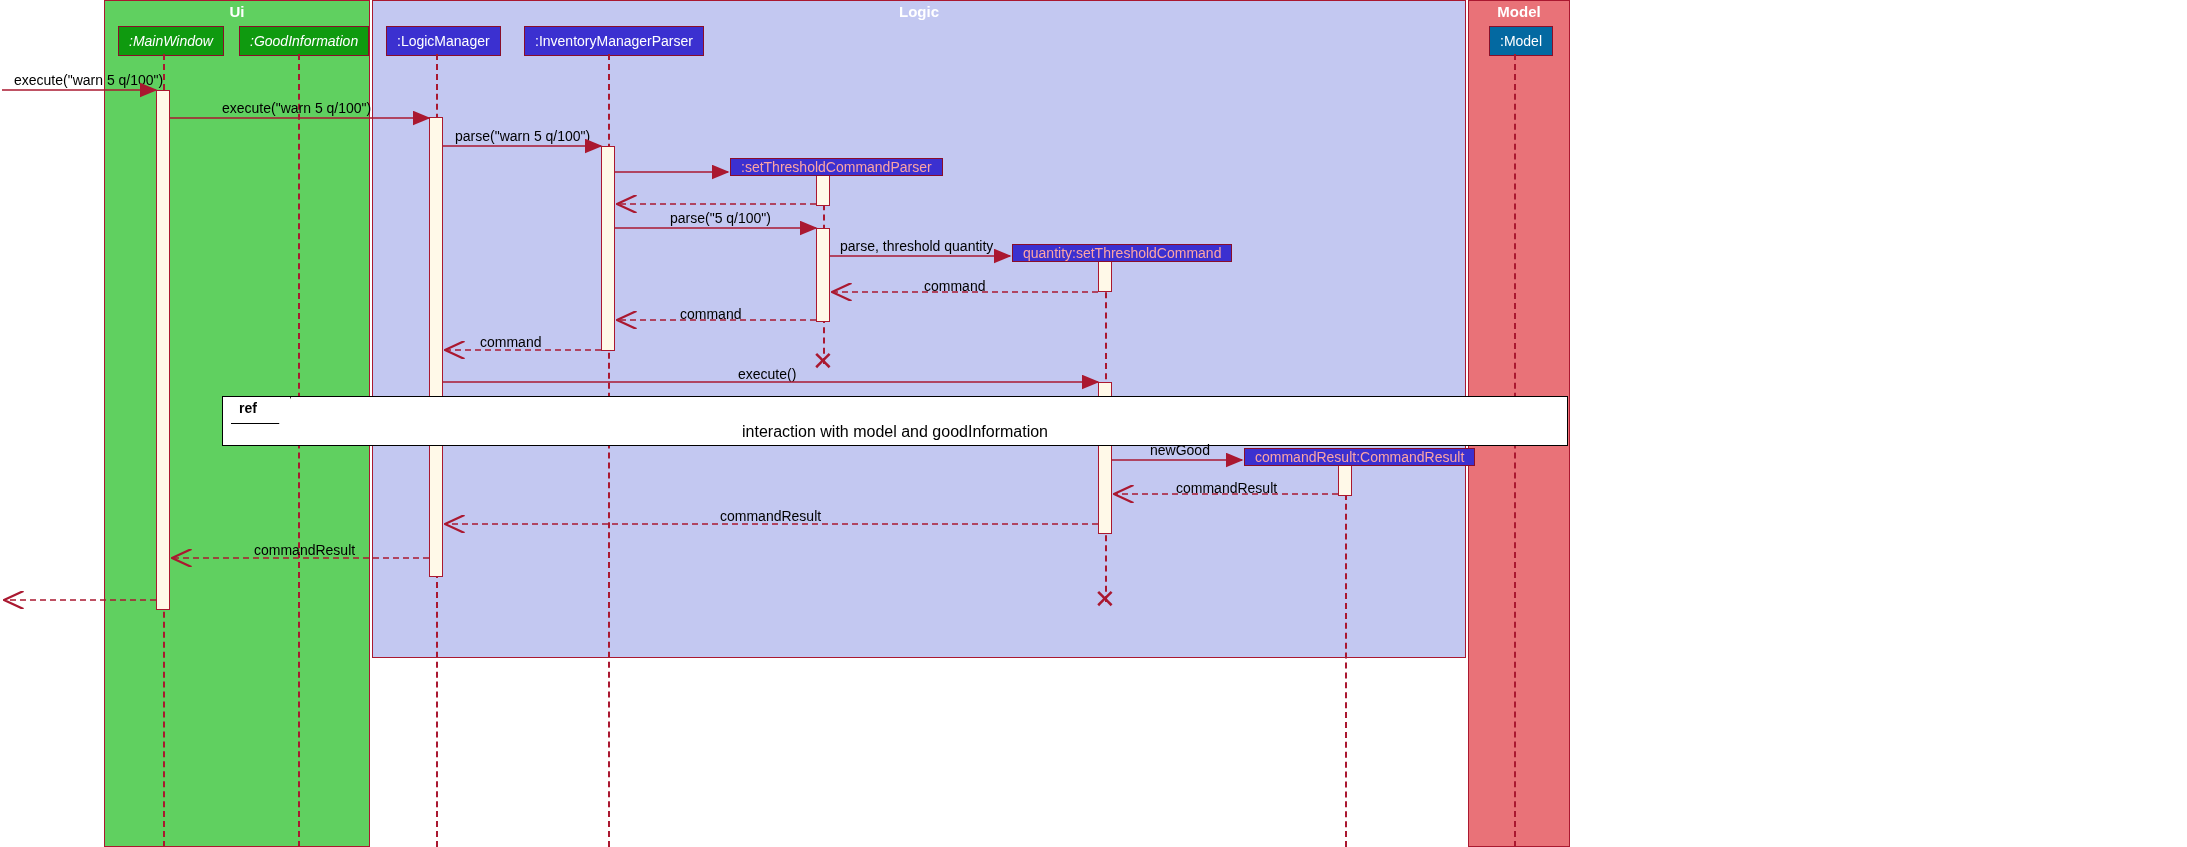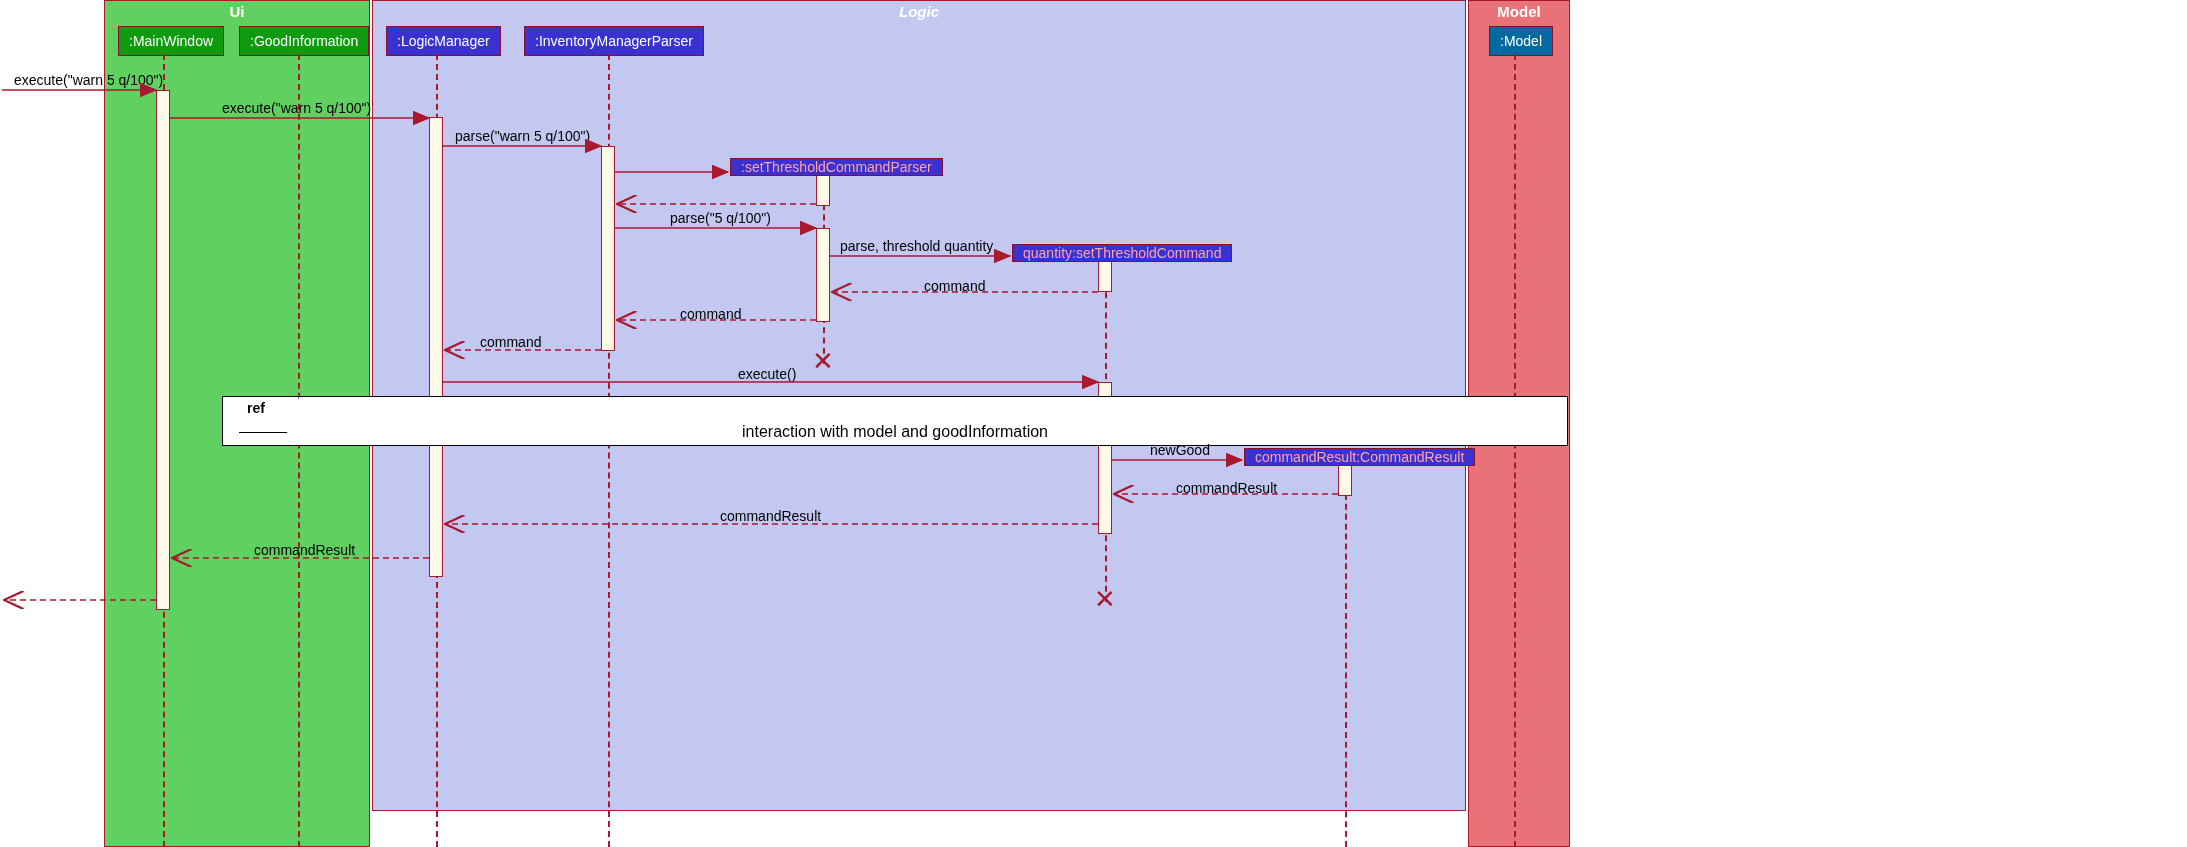--- a/index.html
+++ b/index.html
@@ -19,24 +19,23 @@
     width: 266px;
     height: 847px;
     background: #60d060;
     border: 1.5px solid #aa1830;
   }
   .region-logic {
     position: absolute;
     left: 372px;
     top: 0;
     width: 1094px;
-    height: 811px;
+    height: 658px;
     background: #c3c8f1;
     border: 1.5px solid #aa1830;
-    font-style: italic;
   }
   .region-model {
     position: absolute;
     left: 1468px;
     top: 0;
     width: 102px;
     height: 847px;
     background: #e97278;
     border: 1.5px solid #aa1830;
   }
@@ -58,20 +57,21 @@
     font-size: 14px;
     border: 1.5px solid #8a0e29;
     text-align: center;
     white-space: nowrap;
   }
   .lifeline-head.model-head {
     background: #0369a1;
   }
   .lifeline-head.ui-head {
     background: #0f9a0f;
+    font-style: italic;
   }
   .lifeline {
     position: absolute;
     border-left: 2px dashed #aa1830;
   }
   .activation {
     position: absolute;
     width: 14px;
     background: #fff9e8;
     border: 1.5px solid #aa1830;
@@ -98,24 +98,24 @@
     border: 1.5px solid #8a0e29;
     white-space: nowrap;
   }
   .ref-frame {
     position: absolute;
     background: #fff;
     border: 1.5px solid #000;
   }
   .ref-tab {
     position: absolute;
-    left: 16px;
+    left: 8px;
     top: 0;
     width: 60px;
-    height: 36px;
+    height: 27px;
     background: #fff;
     border: 1.5px solid #000;
     border-top: none;
     border-left: none;
     font-weight: bold;
     font-size: 14px;
     padding-left: 8px;
     line-height: 22px;
     clip-path: polygon(0 0, 100% 0, 80% 100%, 0 100%);
   }

